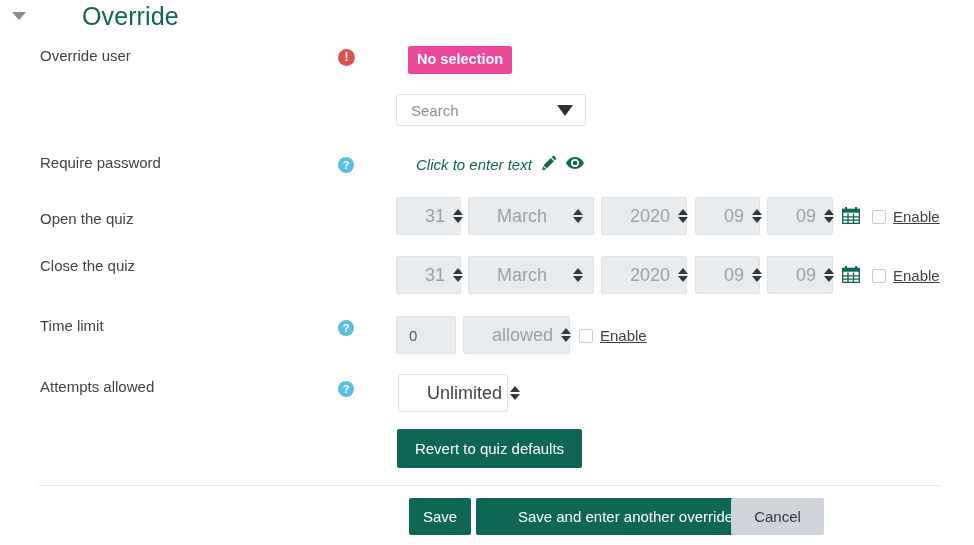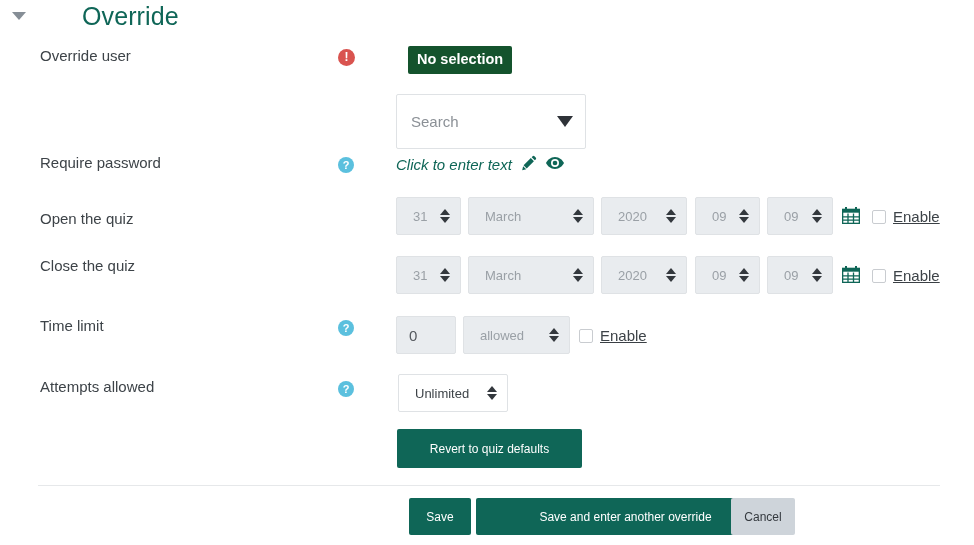--- a/index.html
+++ b/index.html
@@ -86,21 +86,21 @@
     font-weight: bold;
     line-height: 17px;
     text-align: center;
     display: inline-block;
     font-family: "Liberation Sans", sans-serif;
   }
 
   
   .badge-noselection {
     position: absolute;
-    background: #14532d;
+    background: #ec4899;
     color: #ffffff;
     font-weight: bold;
     font-size: 14.5px;
     padding: 5px 9px 6px 9px;
     border-radius: 2px;
     white-space: nowrap;
     line-height: 1.15;
   }
 
   .search-box {
@@ -143,22 +143,22 @@
   .sel {
     position: absolute;
     box-sizing: border-box;
     height: 38px;
     border: 1px solid #dfe2e5;
     border-radius: 2px;
     background: #e9ecef;
     display: flex;
     align-items: center;
     justify-content: space-between;
-    padding: 0 10px 0 16px;
-    font-size: 13px;
+    padding: 0 10px 0 28px;
+    font-size: 18px;
     color: #9aa0a6;
     white-space: nowrap;
   }
   .sel.enabled {
     background: #ffffff;
     color: #3d4348;
   }
   .sel .arrows {
     display: inline-flex;
     flex-direction: column;
@@ -219,21 +219,21 @@
     cursor: pointer;
   }
 
   
   .btn {
     position: absolute;
     box-sizing: border-box;
     display: inline-flex;
     align-items: center;
     justify-content: center;
-    font-size: 12px;
+    font-size: 15px;
     border: none;
     border-radius: 2px;
     cursor: pointer;
     white-space: nowrap;
     font-family: "Liberation Sans", sans-serif;
   }
   .btn-primary {
     background: #0f6657;
     color: #ffffff;
   }
@@ -259,30 +259,30 @@
       <span class="tri"></span>
     </span>
   <span class="section-title">Override</span>
 </div>
 
 <div class="row-label" style="top:47px">Override user</div>
 <div class="row-icon" style="top:47px">
   <span class="required-icon">!</span>
 </div>
 <div class="badge-noselection" style="left:408px; top:46px">No selection</div>
-<div class="search-box" style="left:396px; top:94px; width:190px; height:55px">
+<div class="search-box" style="left:396px; top:94px; width:190px; height:32px">
   <span class="ph">Search</span>
   <span class="dd"></span>
 </div>
 
 <div class="row-label" style="top:154px">Require password</div>
 <div class="row-icon" style="top:155px">
   <span class="help-icon">?</span>
 </div>
-<div class="inline-edit" style="left:396px; top:155px">
+<div class="inline-edit" style="left:416px; top:155px">
   <span class="txt">Click to enter text</span>
   <span>
     <svg width="16" height="16" viewBox="0 0 16 16">
         <path d="M11.6 1.3a1.3 1.3 0 0 1 1.9 0l1.2 1.2a1.3 1.3 0 0 1 0 1.9l-.9.9-3.1-3.1.9-.9zM9.8 3.1l3.1 3.1-7.2 7.2-3.1-3.1 7.2-7.2zM2.1 11.2l3.1 3.1-4 .9.9-4z" fill="#0f6657"></path>
       </svg>
   </span>
   <span>
     <svg width="18" height="14" viewBox="0 0 18 14">
         <path d="M9 1C4.6 1 1.3 4.2 0 7c1.3 2.8 4.6 6 9 6s7.7-3.2 9-6c-1.3-2.8-4.6-6-9-6zm0 10a4 4 0 1 1 0-8 4 4 0 0 1 0 8z" fill="#0f6657"></path>
         <circle cx="9" cy="7" r="2.3" fill="#0f6657"></circle>
@@ -420,13 +420,13 @@
       <i class="down"></i>
     </span>
 </div>
 
 <button class="btn btn-primary" style="left:397px; top:429px; width:185px; height:39px">Revert to quiz defaults</button>
 
 <div class="divider"></div>
 
 <button class="btn btn-primary" style="left:409px; top:498px; width:62px; height:37px">Save</button>
 <button class="btn btn-primary" style="left:476px; top:498px; width:299px; height:37px">Save and enter another override</button>
-<button class="btn btn-secondary" style="left:731px; top:498px; width:64px; height:37px">Cancel</button>
+<button class="btn btn-secondary" style="left:731px; top:498px; width:93px; height:37px">Cancel</button>
 
 </body></html>

